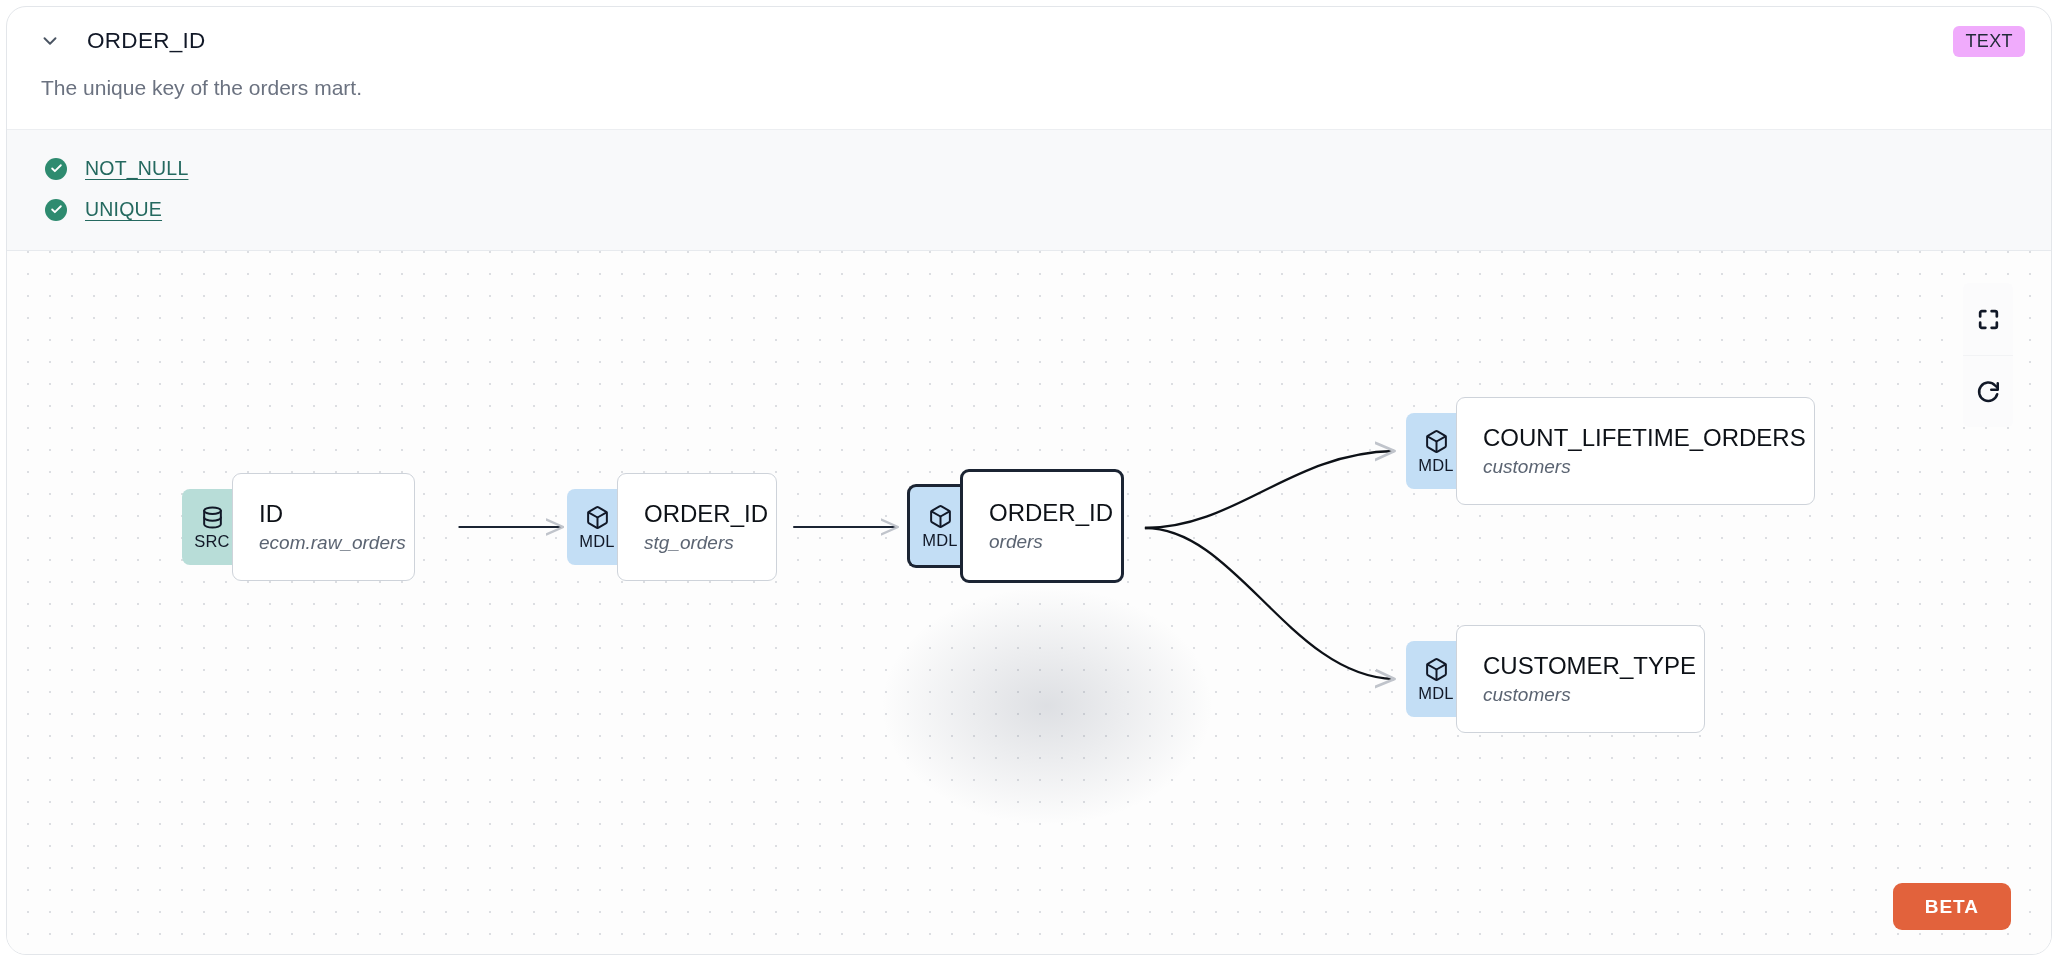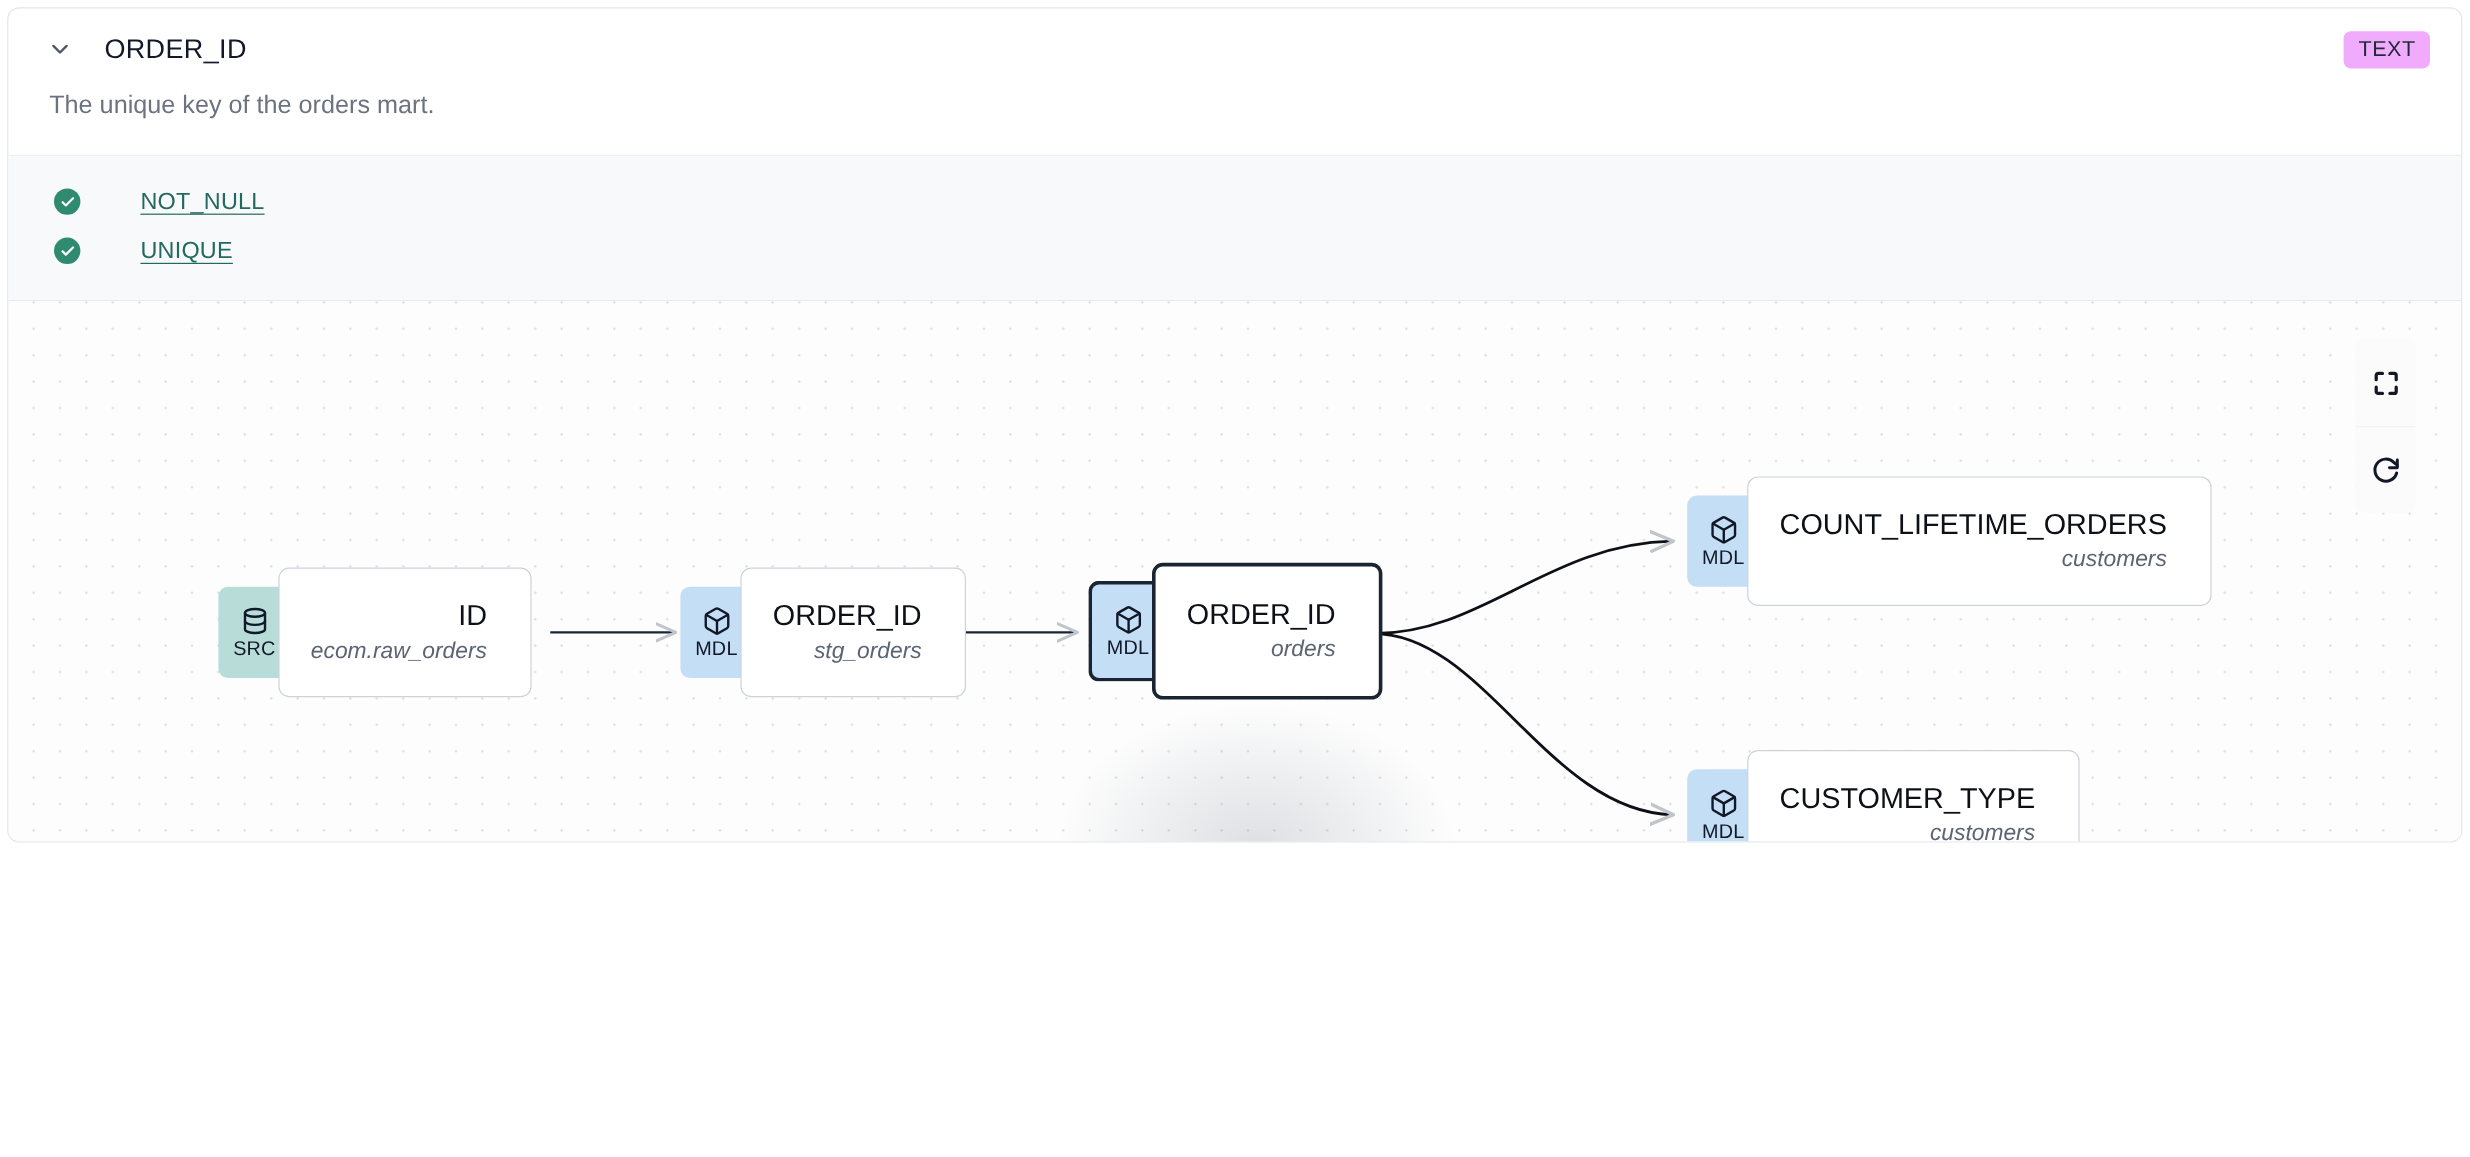--- a/index.html
+++ b/index.html
@@ -11,24 +11,24 @@
     font-family: "Liberation Sans", sans-serif;
     overflow: hidden;
   }
 
   
   .card {
     position: absolute;
     left: 6px;
     top: 6px;
     width: 2046px;
-    height: 696px;
+    height: 949px;
     background: #ffffff;
     border: 1px solid #e3e6ea;
-    border-radius: 10px;
+    border-radius: 20px;
     overflow: hidden;
   }
 
   
   .header {
     position: relative;
     height: 68px;
     display: flex;
     align-items: center;
     padding: 0 26px 0 30px;
@@ -70,23 +70,22 @@
 
   
   .tests {
     background: #f8f9fa;
     border-top: 1px solid #eceef1;
     border-bottom: 1px solid #e7eaee;
     padding: 18px 0 20px 0;
   }
   .test-row {
     display: flex;
-    align-items: flex-start;
+    align-items: center;
     padding: 9px 0 9px 38px;
-    gap: 32px;
   }
   .check {
     width: 22px; height: 22px;
     border-radius: 50%;
     background: #2e8b6f;
     display: flex; align-items: center; justify-content: center;
     flex: 0 0 auto;
   }
   .check svg { display: block; }
   .test-link {
@@ -146,28 +145,27 @@
     font-size: 16.5px;
     letter-spacing: .2px;
     line-height: 1;
     margin-top: 2px;
   }
   .body {
     background: #ffffff;
     border: 1px solid #ced3da;
     border-radius: 9px;
     margin-left: -10px;
-    padding: 14px 36px 15px 26px;
+    padding: 14px 8px 15px 26px;
     display: flex;
     flex-direction: column;
     justify-content: center;
     min-height: 108px;
     position: relative;
     z-index: 2;
-    text-align: right;
   }
   .node-name {
     font-size: 24px;
     color: #0d1117;
     line-height: 1.15;
     white-space: nowrap;
   }
   .node-sub {
     font-size: 19px;
     color: #5b6472;

